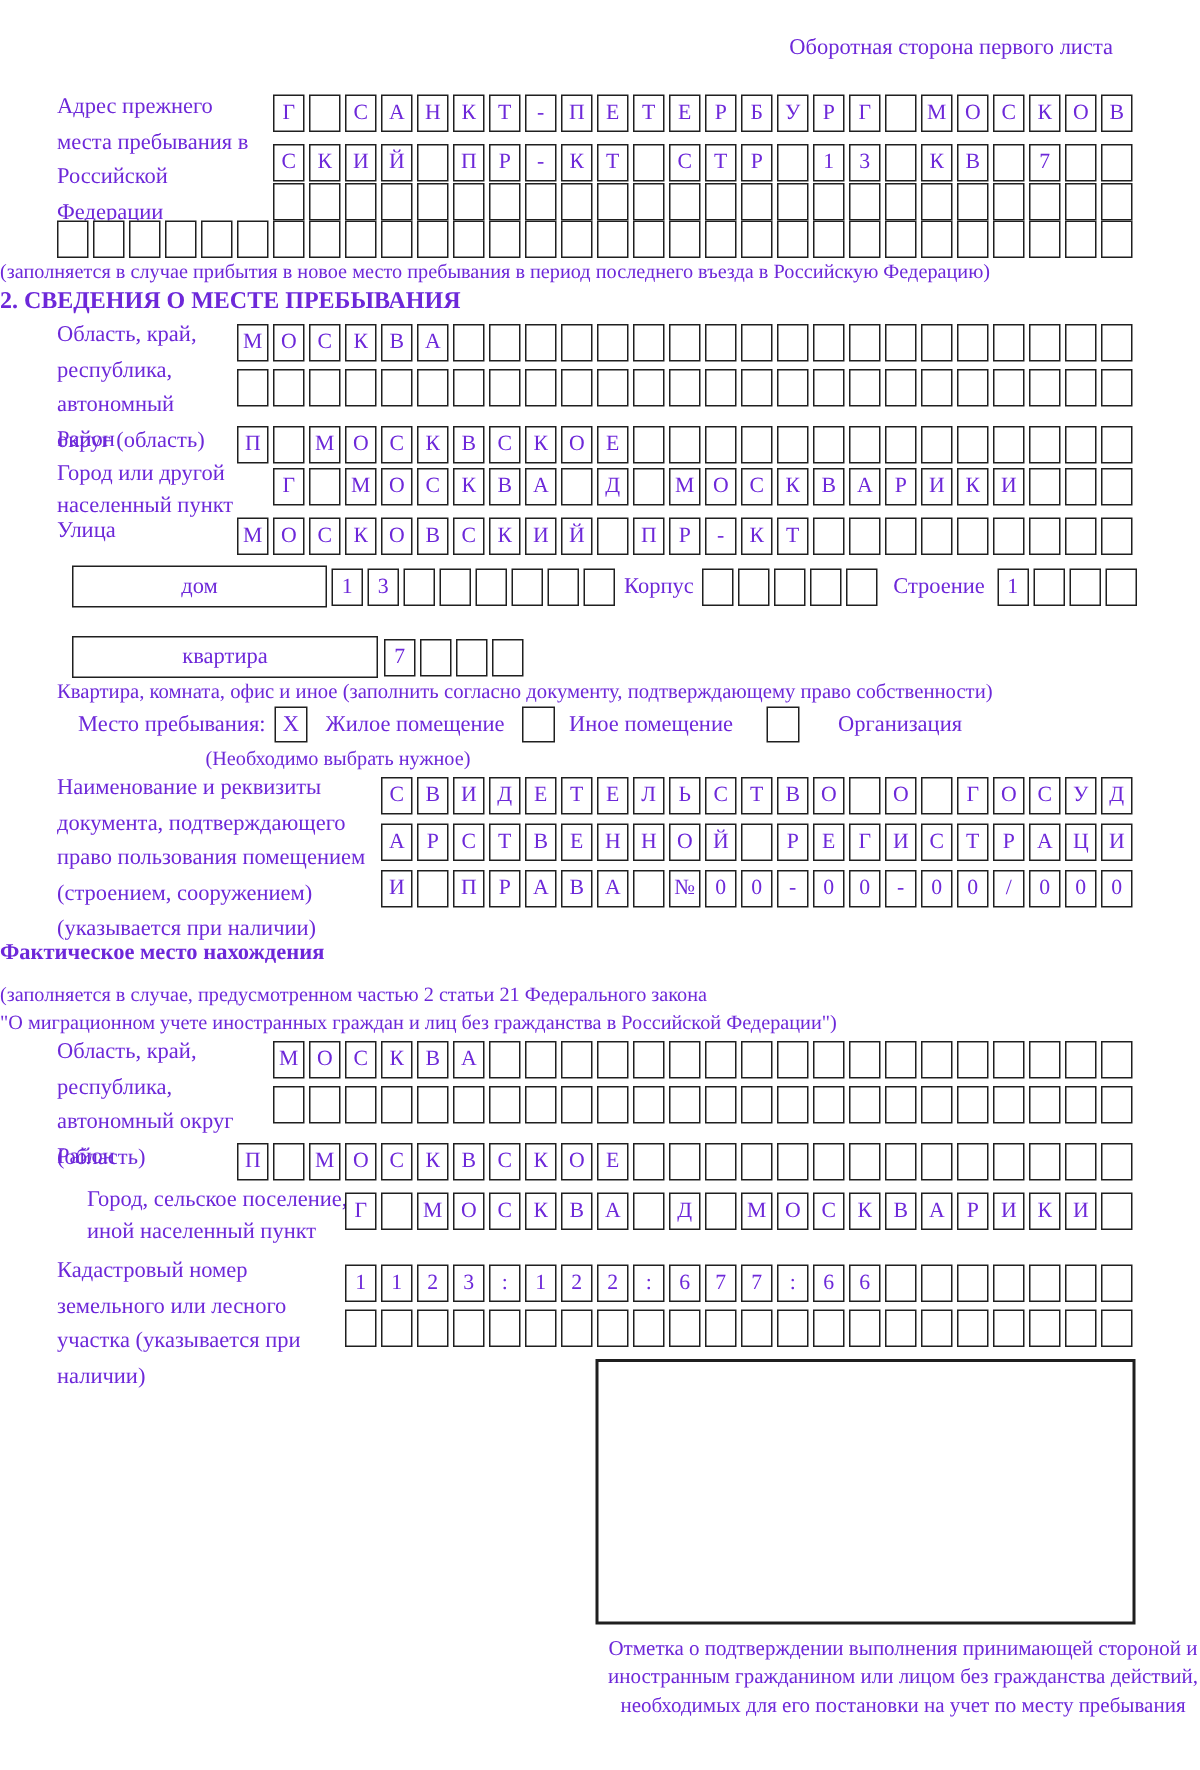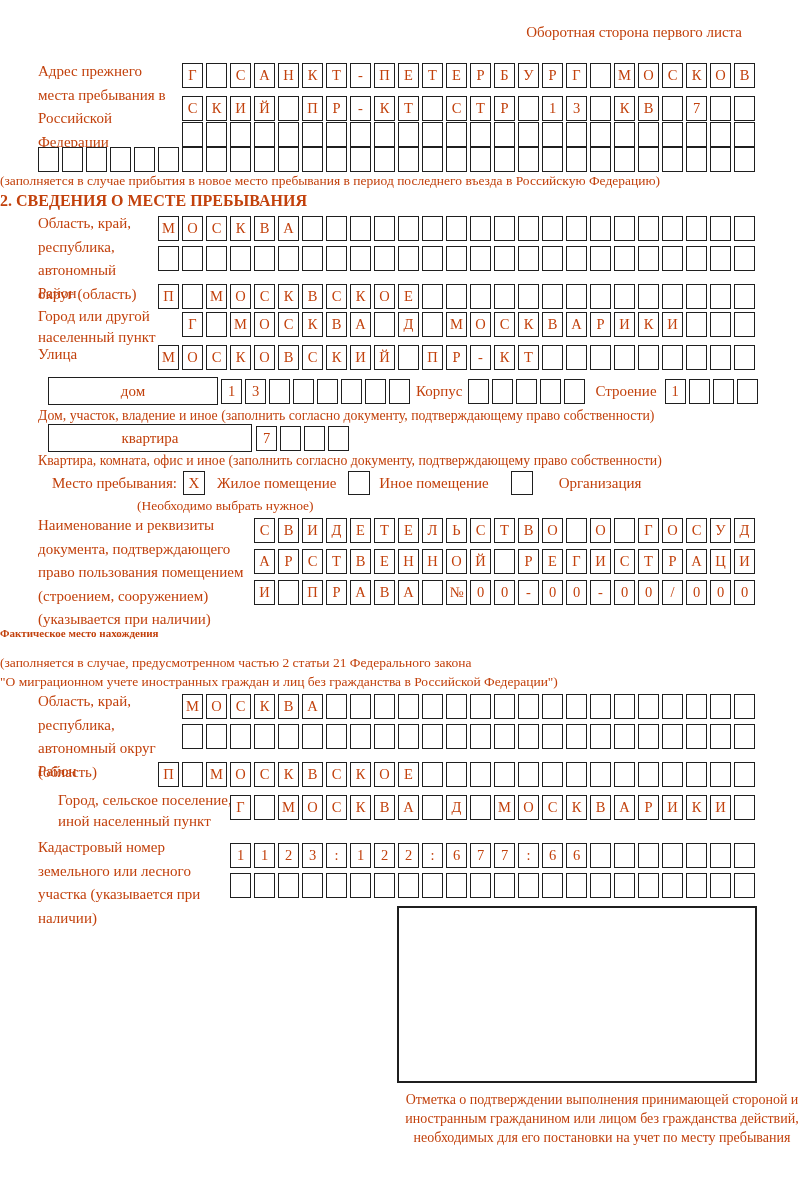--- a/index.html
+++ b/index.html
@@ -1,17 +1,17 @@
 <!DOCTYPE html>
 <html><head>
 <meta charset="utf-8">
 <style>
   html,body{margin:0;padding:0;background:#fff;}
   .page{position:relative;width:800px;height:1180px;background:#ffffff;
-        font-family:"Liberation Serif","DejaVu Serif",serif;color:#c2410c;overflow:hidden;}
+        font-family:"Liberation Serif","DejaVu Serif",serif;color:#6d28d9;overflow:hidden;}
   .hdr-note{position:absolute;top:24px;right:58px;font-size:15px;}
   .lbl{position:absolute;font-size:15px;line-height:23.5px;}
   .cellrow{position:absolute;right:45px;display:flex;gap:3px;}
   .cell{width:21px;height:25px;border:1.6px solid #1f1f1f;box-sizing:border-box;
         display:flex;align-items:center;justify-content:center;
         font-size:14.5px;background:#fff;}
   .note-c{position:absolute;left:0;width:100%;font-size:13.5px;}
   .note-l{position:absolute;left:38px;font-size:13.8px;}
   .title-c{position:absolute;left:0;width:100%;text-align:left;font-weight:bold;font-size:16px;}
   .hrow{position:absolute;display:flex;align-items:center;padding-left:16px;}
@@ -311,21 +311,20 @@
         <span class="cell"></span>
       </div>
     <div class="inline-lbl" style="margin:0 8px 0 10px;">Строение</div>
     <div class="cells">
         <span class="cell">1</span>
         <span class="cell"></span>
         <span class="cell"></span>
         <span class="cell"></span>
       </div>
   </div>
-  <div class="note-l" style="top:408px;">Дом, участок, владение и иное (заполнить согласно документу, подтверждающему право собственности)</div>
 
   <div class="hrow" style="left:32px;top:424px;">
     <div class="widebox" style="width:204px;margin-right:4px;">квартира</div>
     <div class="cells">
         <span class="cell">7</span>
         <span class="cell"></span>
         <span class="cell"></span>
         <span class="cell"></span>
       </div>
   </div>
@@ -406,21 +405,21 @@
       <span class="cell">0</span>
       <span class="cell">-</span>
       <span class="cell">0</span>
       <span class="cell">0</span>
       <span class="cell">/</span>
       <span class="cell">0</span>
       <span class="cell">0</span>
       <span class="cell">0</span>
     </div>
 
-  <div class="title-c" style="top:627px;font-size:11px;">Фактическое место нахождения</div>
+  <div class="title-c" style="top:627px;font-size:15px;">Фактическое место нахождения</div>
   <div class="note-c" style="top:655px;">(заполняется в случае, предусмотренном частью 2 статьи 21 Федерального закона</div>
   <div class="note-c" style="top:674px;">"О миграционном учете иностранных граждан и лиц без гражданства в Российской Федерации")</div>
 
   <div class="lbl" style="left:38px;top:690px;width:150px;">Область, край, республика, автономный округ (область)</div>
   <div class="cellrow" style="top:694px;">
       <span class="cell">М</span>
       <span class="cell">О</span>
       <span class="cell">С</span>
       <span class="cell">К</span>
       <span class="cell">В</span>

